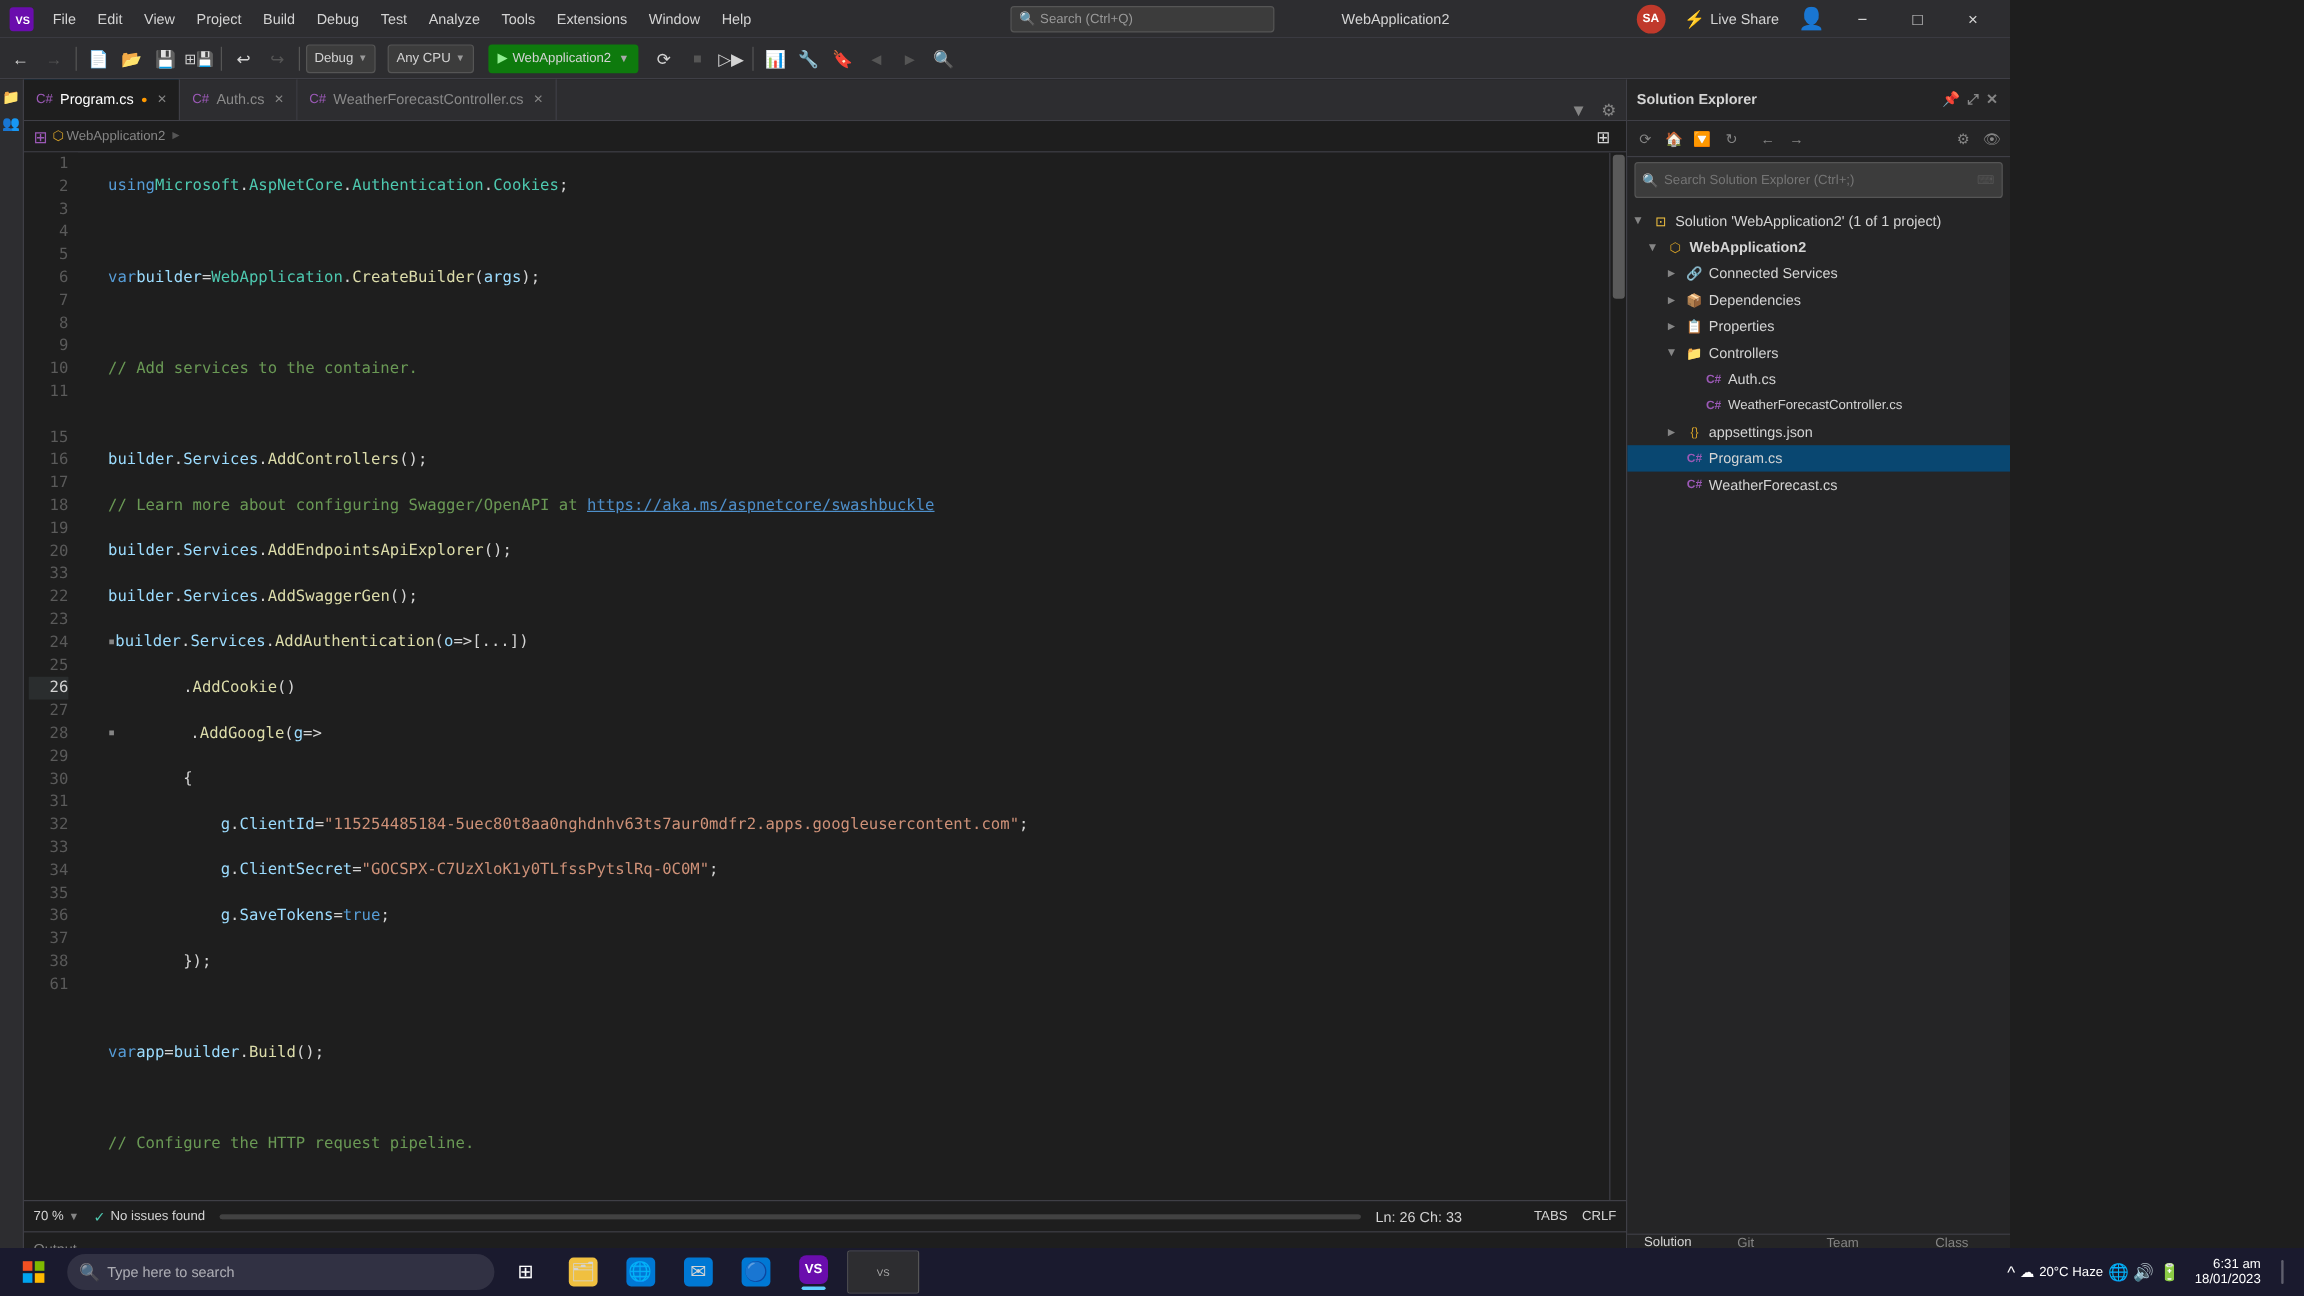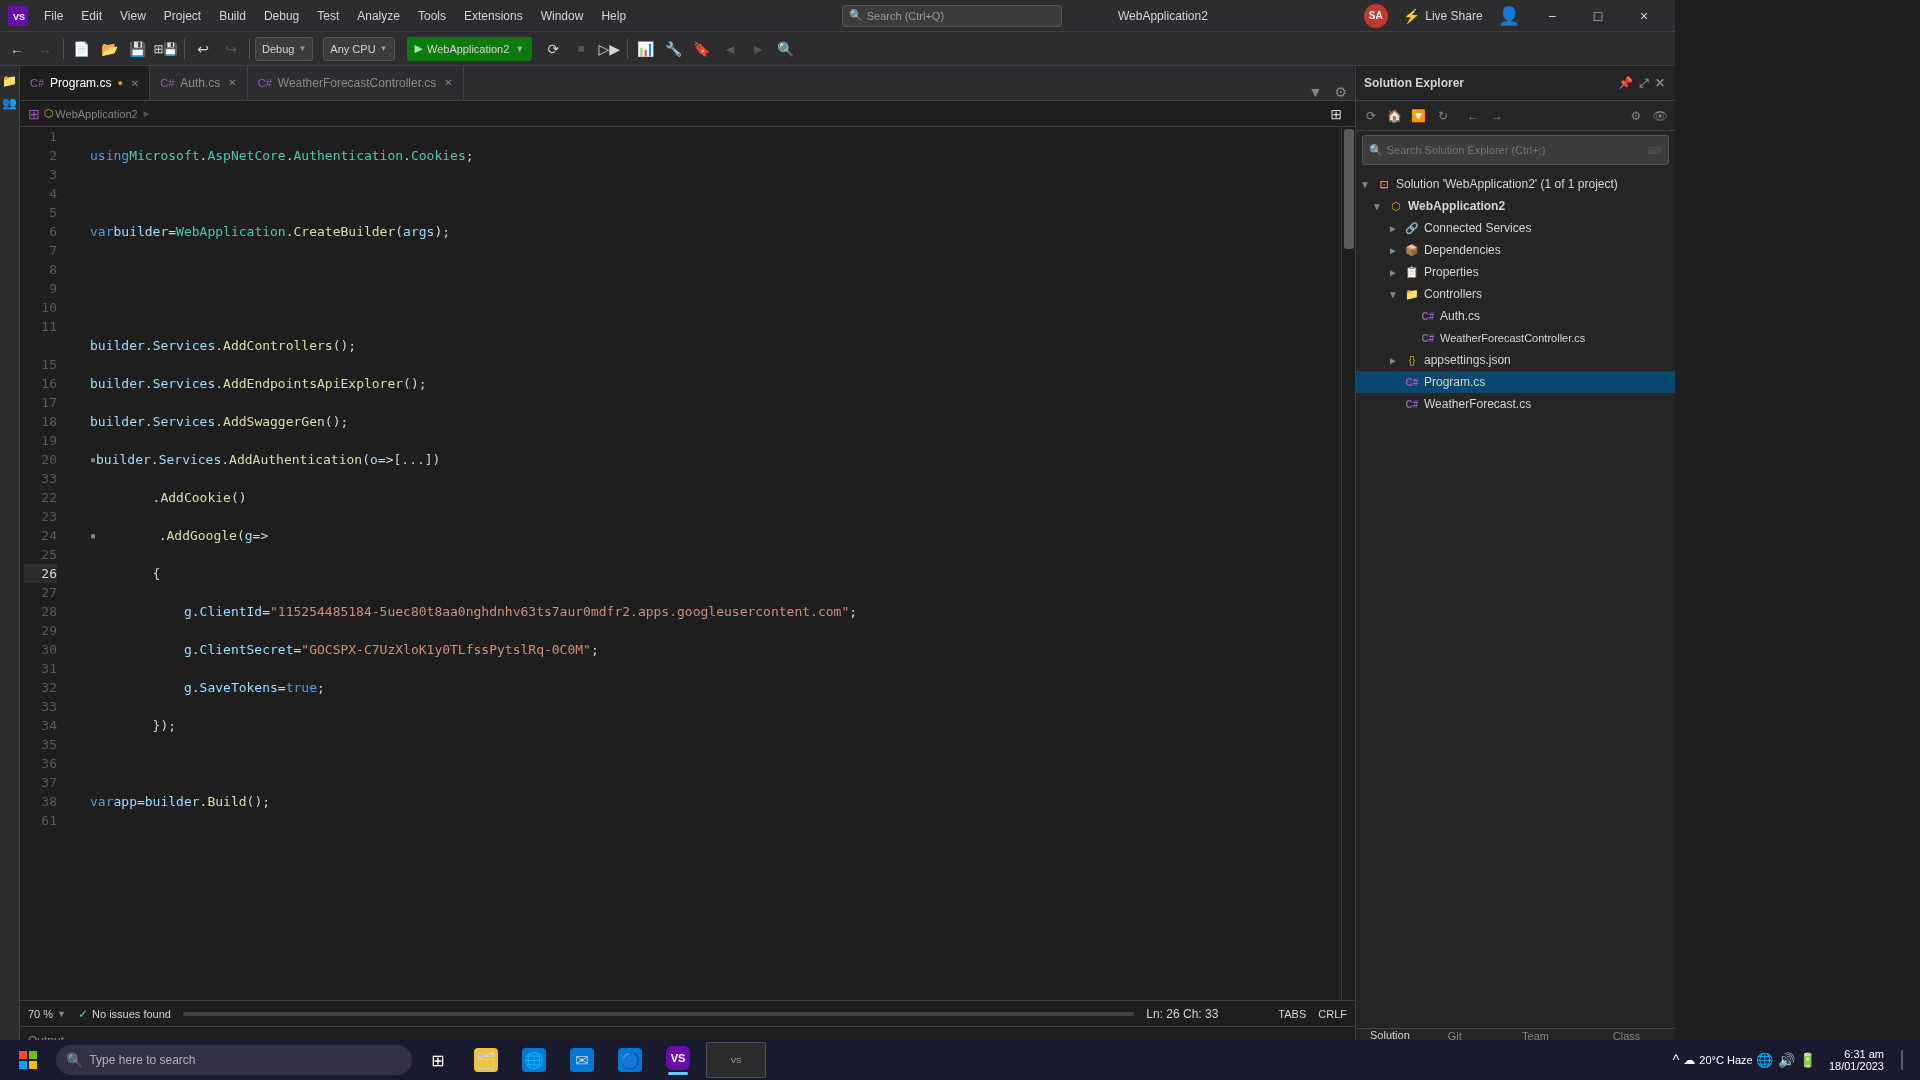--- a/index.html
+++ b/index.html
@@ -430,35 +430,38 @@
           <div>36</div>
           <div>37</div>
           <div>38</div>
           <div>61</div>
         </div>
         <div id="code-content">
 <div class="code-line"><span class="kw">using</span> <span class="type">Microsoft</span><span class="plain">.</span><span class="type">AspNetCore</span><span class="plain">.</span><span class="type">Authentication</span><span class="plain">.</span><span class="type">Cookies</span><span class="plain">;</span></div>
 <div class="code-line">&nbsp;</div>
 <div class="code-line"><span class="kw">var</span> <span class="var">builder</span> <span class="op">=</span> <span class="type">WebApplication</span><span class="plain">.</span><span class="method">CreateBuilder</span><span class="plain">(</span><span class="var">args</span><span class="plain">);</span></div>
 <div class="code-line">&nbsp;</div>
+<div class="code-line"><span class="comment">// Add services to the container.</span></div>
 <div class="code-line">&nbsp;</div>
 <div class="code-line"><span class="var">builder</span><span class="plain">.</span><span class="var">Services</span><span class="plain">.</span><span class="method">AddControllers</span><span class="plain">();</span></div>
+<div class="code-line"><span class="comment">// Learn more about configuring Swagger/OpenAPI at </span><span class="link">https://aka.ms/aspnetcore/swashbuckle</span></div>
 <div class="code-line"><span class="var">builder</span><span class="plain">.</span><span class="var">Services</span><span class="plain">.</span><span class="method">AddEndpointsApiExplorer</span><span class="plain">();</span></div>
 <div class="code-line"><span class="var">builder</span><span class="plain">.</span><span class="var">Services</span><span class="plain">.</span><span class="method">AddSwaggerGen</span><span class="plain">();</span></div>
 <div class="code-line"><span style="color:#858585;font-size:10px;cursor:pointer;">▪</span><span class="var">builder</span><span class="plain">.</span><span class="var">Services</span><span class="plain">.</span><span class="method">AddAuthentication</span><span class="plain">(</span><span class="var">o</span> <span class="op">=&gt;</span><span class="plain">[...])</span></div>
 <div class="code-line"><span class="plain">        .</span><span class="method">AddCookie</span><span class="plain">()</span></div>
 <div class="code-line"><span style="color:#858585;font-size:10px;">▪</span><span class="plain">        .</span><span class="method">AddGoogle</span><span class="plain">(</span><span class="var">g</span> <span class="op">=&gt;</span></div>
 <div class="code-line"><span class="plain">        {</span></div>
 <div class="code-line"><span class="plain">            </span><span class="var">g</span><span class="plain">.</span><span class="prop">ClientId</span> <span class="op">=</span> <span class="string">"115254485184-5uec80t8aa0nghdnhv63ts7aur0mdfr2.apps.googleusercontent.com"</span><span class="plain">;</span></div>
 <div class="code-line"><span class="plain">            </span><span class="var">g</span><span class="plain">.</span><span class="prop">ClientSecret</span> <span class="op">=</span> <span class="string">"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"</span><span class="plain">;</span></div>
 <div class="code-line"><span class="plain">            </span><span class="var">g</span><span class="plain">.</span><span class="prop">SaveTokens</span> <span class="op">=</span> <span class="kw">true</span><span class="plain">;</span></div>
 <div class="code-line"><span class="plain">        });</span></div>
 <div class="code-line">&nbsp;</div>
 <div class="code-line"><span class="kw">var</span> <span class="var">app</span> <span class="op">=</span> <span class="var">builder</span><span class="plain">.</span><span class="method">Build</span><span class="plain">();</span></div>
 <div class="code-line">&nbsp;</div>
+<div class="code-line"><span class="comment">// Configure the HTTP request pipeline.</span></div>
 
 
 
 
 
 
 
 
 
 

